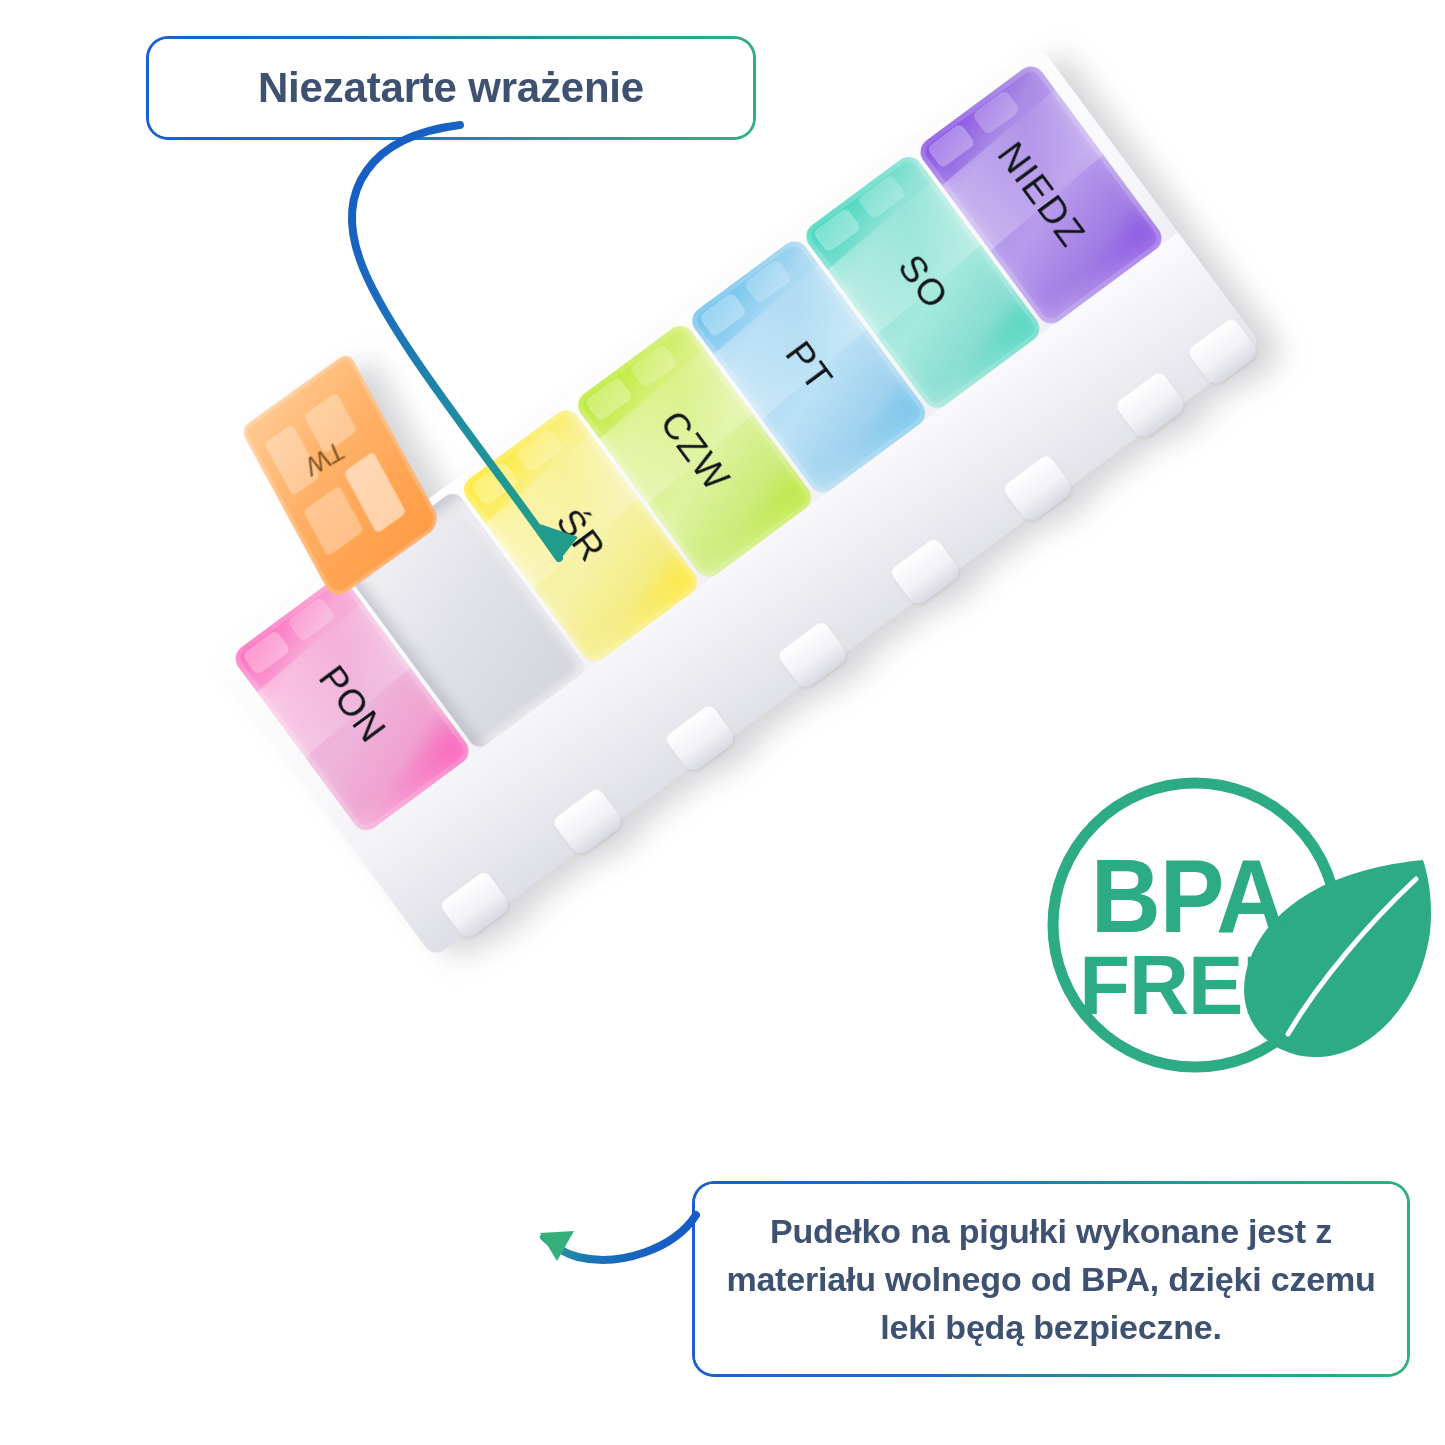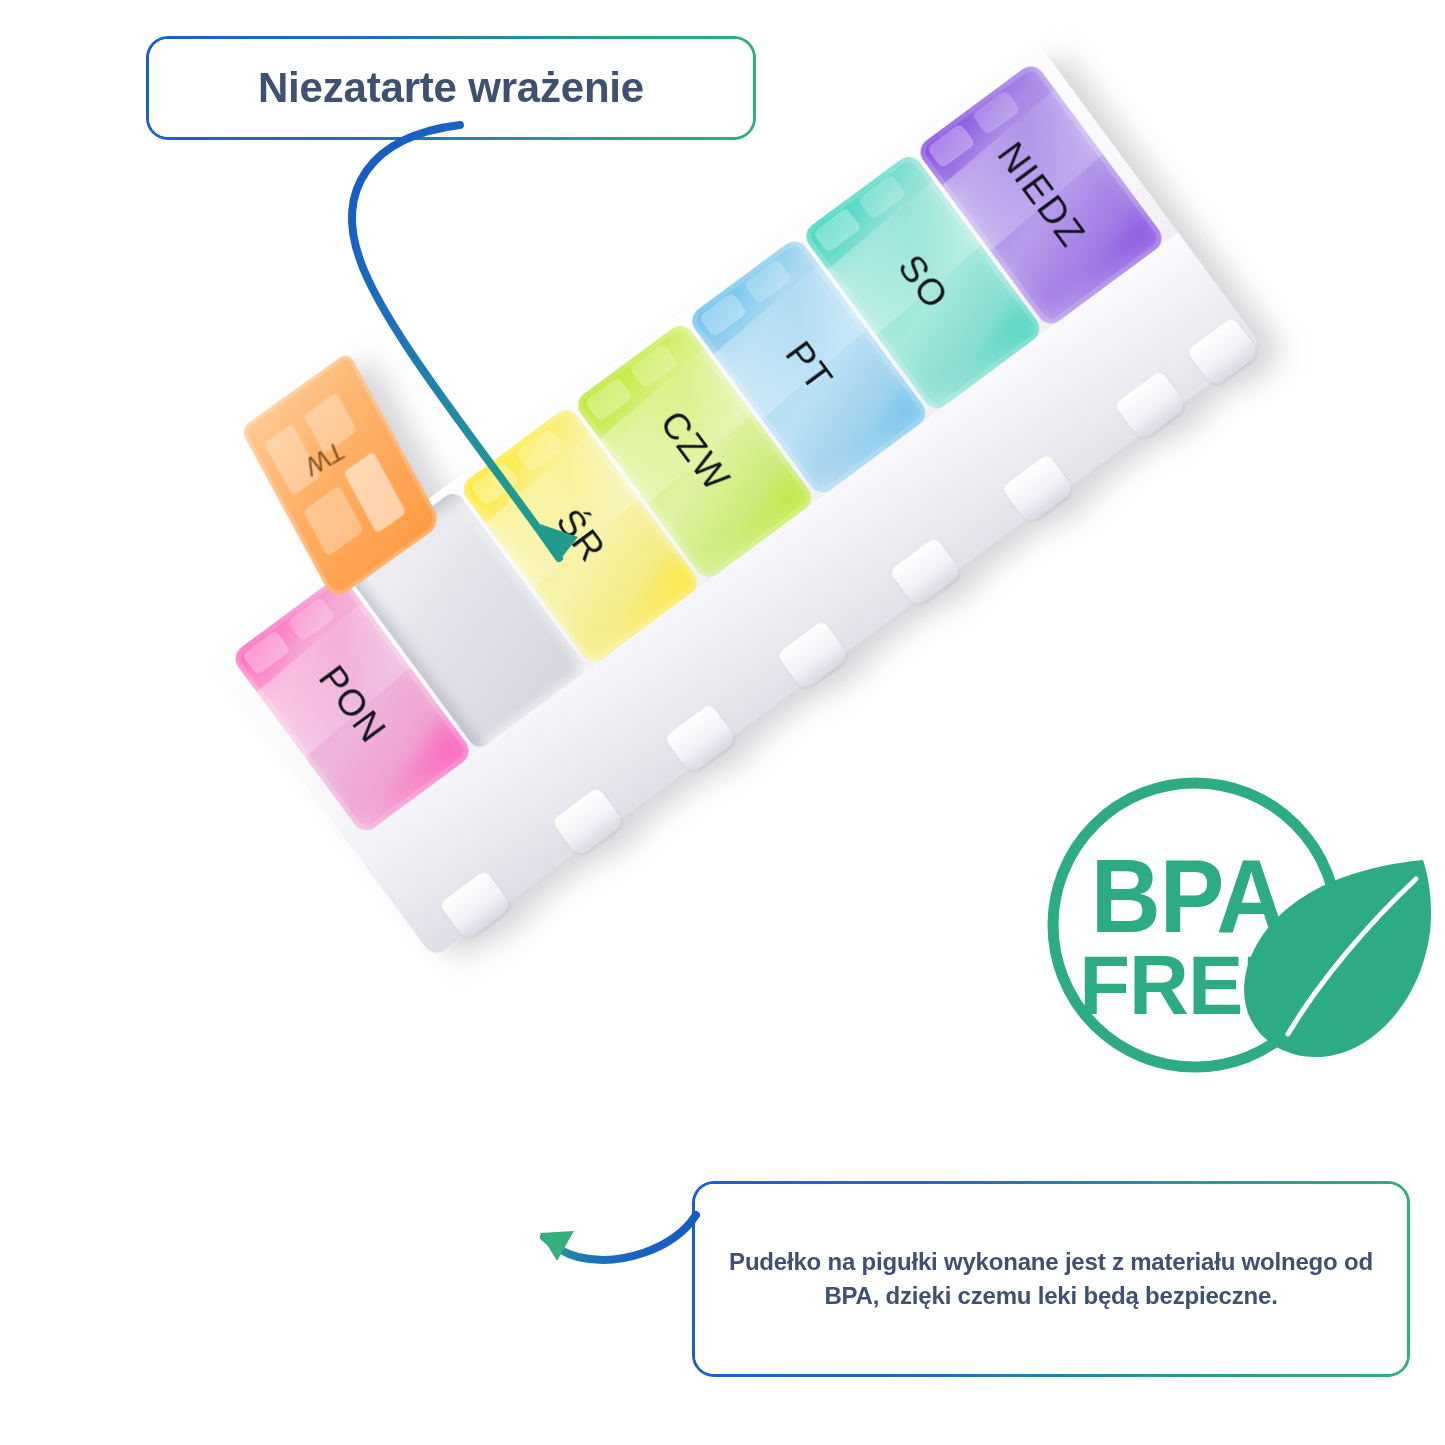--- a/index.html
+++ b/index.html
@@ -61,21 +61,21 @@
     line-height: 1.05;
   }
 
   #callout-bottom {
     left: 692px;
     top: 1181px;
     width: 718px;
     height: 196px;
   }
   #callout-bottom .callout-text {
-    font-size: 24px;
+    font-size: 34px;
     line-height: 1.42;
     padding: 0 8px;
   }
 
   
   .arrow-svg {
     position: absolute;
     z-index: 45;
     pointer-events: none;
     overflow: visible;

